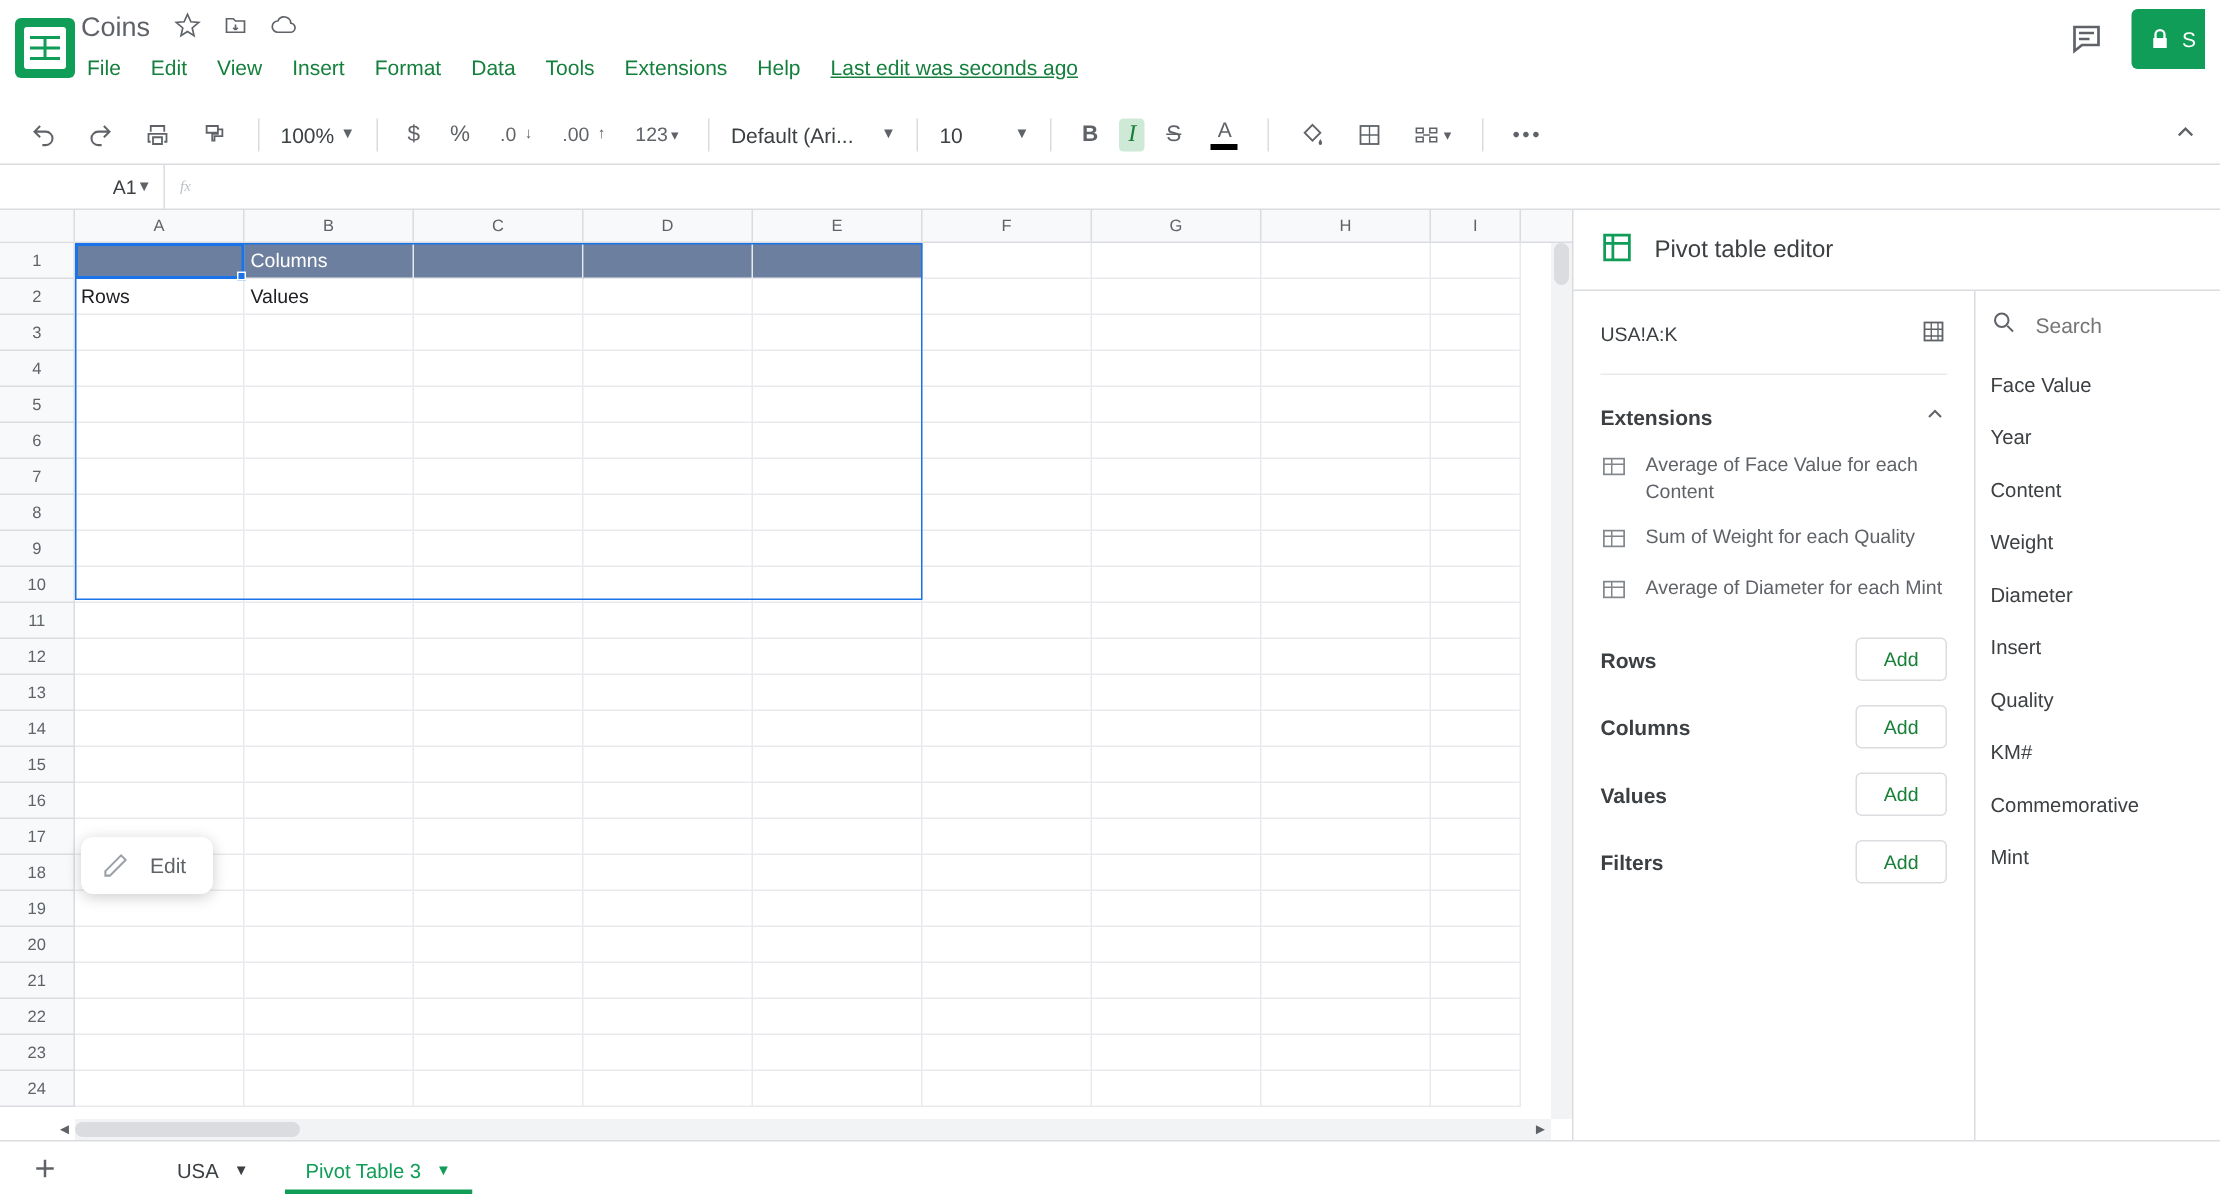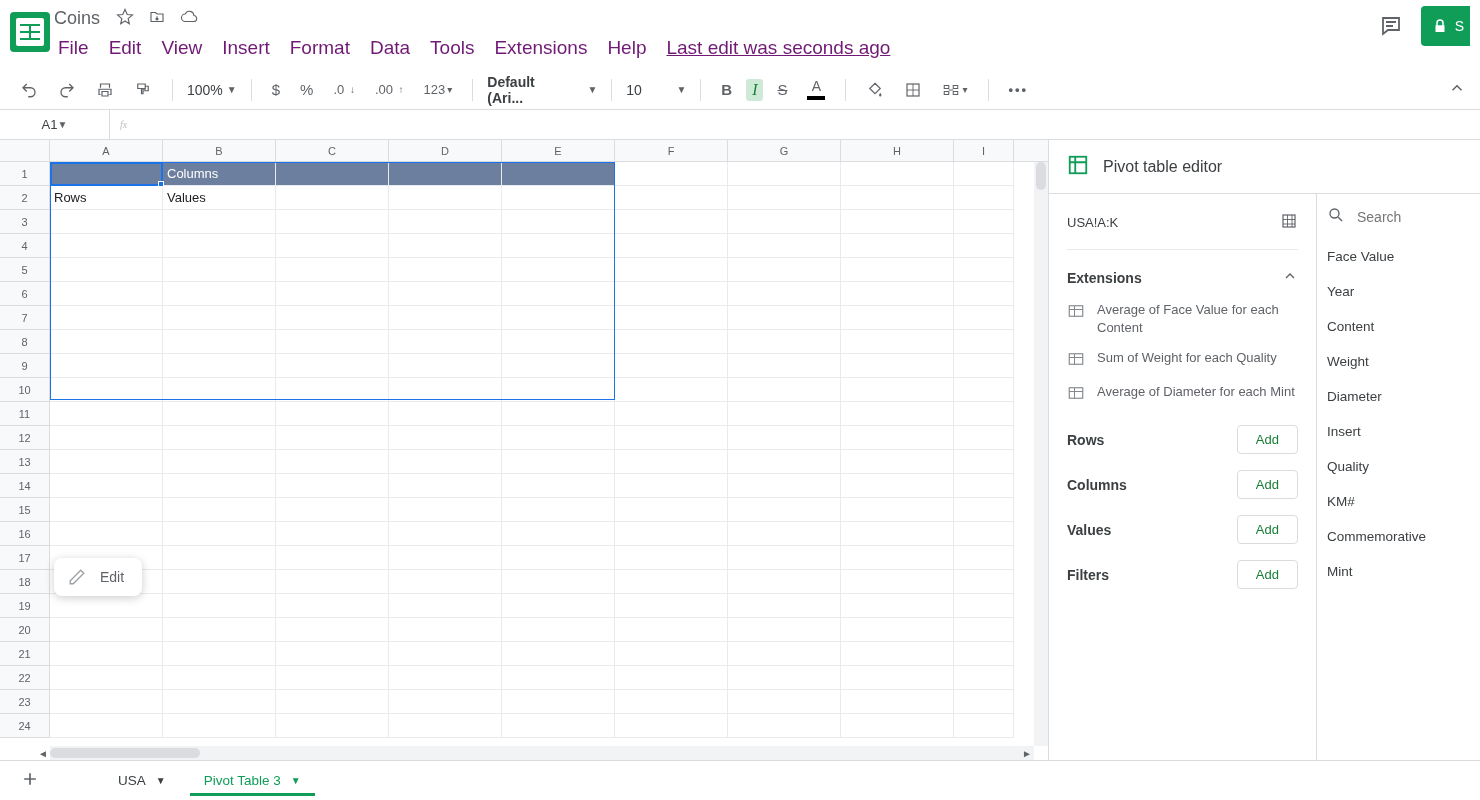--- a/index.html
+++ b/index.html
@@ -12,44 +12,44 @@
   .logo:after { content:""; position:absolute; left:10px; right:10px; top:12px; bottom:12px; background:
       linear-gradient(#0f9d58,#0f9d58) 0 0/100% 2px no-repeat,
       linear-gradient(#0f9d58,#0f9d58) 0 50%/100% 2px no-repeat,
       linear-gradient(#0f9d58,#0f9d58) 0 100%/100% 2px no-repeat,
       linear-gradient(#0f9d58,#0f9d58) 50% 0/2px 100% no-repeat; }
   .title-col { display:flex; flex-direction:column; gap:2px; flex:1;}
   .title-row { display:flex; align-items:center; gap:12px; }
   .doc-title { font-size:18px; color:#5f6368; font-weight:400; padding:2px 4px; }
   .title-icons { display:flex; gap:14px; color:#5f6368;}
   .menubar { display:flex; gap:4px; align-items:center;}
-  .menubar span { font-size:19px; color:#701a75; padding:4px 8px; cursor:pointer;}
+  .menubar span { font-size:14px; color:#15803d; padding:4px 8px; cursor:pointer;}
   .last-edit { color:#5f6368; text-decoration:underline; font-size:14px; padding:4px 8px;}
   .right-top { display:flex; align-items:center; gap:16px; padding-right:0;}
   .comment-btn { width:28px; height:28px; color:#5f6368; display:flex; align-items:center; justify-content:center;}
   .share-btn { background:#0f9d58; color:#fff; height:40px; display:flex; align-items:center; padding:0 6px 0 10px; border-radius:4px 0 0 4px; gap:6px; font-size:14px; font-weight:500;}
   
   .toolbar { display:flex; align-items:center; padding:6px 14px; border-bottom:1px solid #dadce0; gap:8px; height:40px;}
   .sep { width:1px; height:22px; background:#dadce0; margin:0 6px;}
   .tbtn { color:#5f6368; padding:4px 6px; cursor:pointer; display:flex; align-items:center; gap:2px;}
   .tbtn svg { display:block;}
   .zoom { display:flex; align-items:center; gap:4px; font-size:14px; color:#3c4043;}
   .dd { font-size:10px; color:#5f6368;}
-  .font-sel { display:flex; align-items:center; gap:18px; font-size:14px; color:#3c4043; width:110px; justify-content:space-between;font-weight:bold;}
+  .font-sel { display:flex; align-items:center; gap:18px; font-size:14px; color:#3c4043; width:110px; justify-content:space-between;}
   .fs-sel { display:flex; align-items:center; gap:30px; font-size:14px; color:#3c4043; width:60px; justify-content:space-between;}
   .tbtn.bold { font-weight:700; font-size:15px;}
   .tbtn.italic { font-style:italic; font-size:16px; font-family:Georgia,serif; background:#ceead6; border-radius:3px; color:#188038; padding:2px 6px;}
   .tbtn.strike { text-decoration:line-through; font-size:15px;}
   .color-a { display:flex; flex-direction:column; align-items:center; line-height:1; font-size:14px; font-weight:400;}
   .color-a .bar { width:18px; height:4px; background:#000; margin-top:1px;}
   .more-dots { letter-spacing:2px; font-weight:700;}
   .collapse { margin-left:auto; color:#5f6368;}
   
   .formula-row { display:flex; align-items:center; height:30px; border-bottom:1px solid #dadce0;}
-  .name-box { width:110px; display:flex; align-items:center; justify-content:center; padding:0 8px; border-right:1px solid #dadce0; height:100%; font-size:13px; color:#3c4043;}
+  .name-box { width:110px; display:flex; align-items:center; justify-content:flex-end; padding:0 8px; border-right:1px solid #dadce0; height:100%; font-size:13px; color:#3c4043;}
   .fx { font-family:Georgia,serif; font-style:italic; color:#bdc1c6; font-size:10px; padding:0 10px;}
   
   .main { display:flex; flex:1; overflow:hidden;}
   .sheet { flex:1; position:relative; overflow:hidden;}
   .colhdr { display:flex; height:22px; background:#f8f9fa; border-bottom:1px solid #dadce0;}
   .corner { width:50px; border-right:1px solid #dadce0; background:#f8f9fa;}
   .ch { width:113px; border-right:1px solid #dadce0; text-align:center; font-size:11px; color:#5f6368; line-height:22px;}
   .rows { position:absolute; top:22px; left:0; right:14px; bottom:14px; overflow:hidden; }
   .row { display:flex; height:24px;}
   .rh { width:50px; border-right:1px solid #dadce0; border-bottom:1px solid #dadce0; text-align:center; font-size:11px; color:#5f6368; line-height:24px; background:#f8f9fa;}

